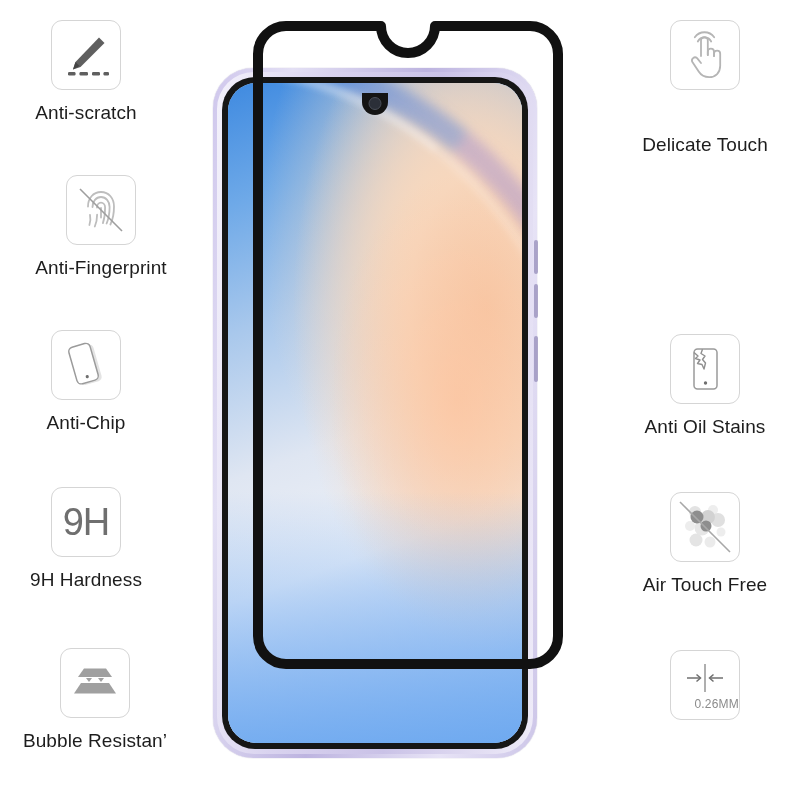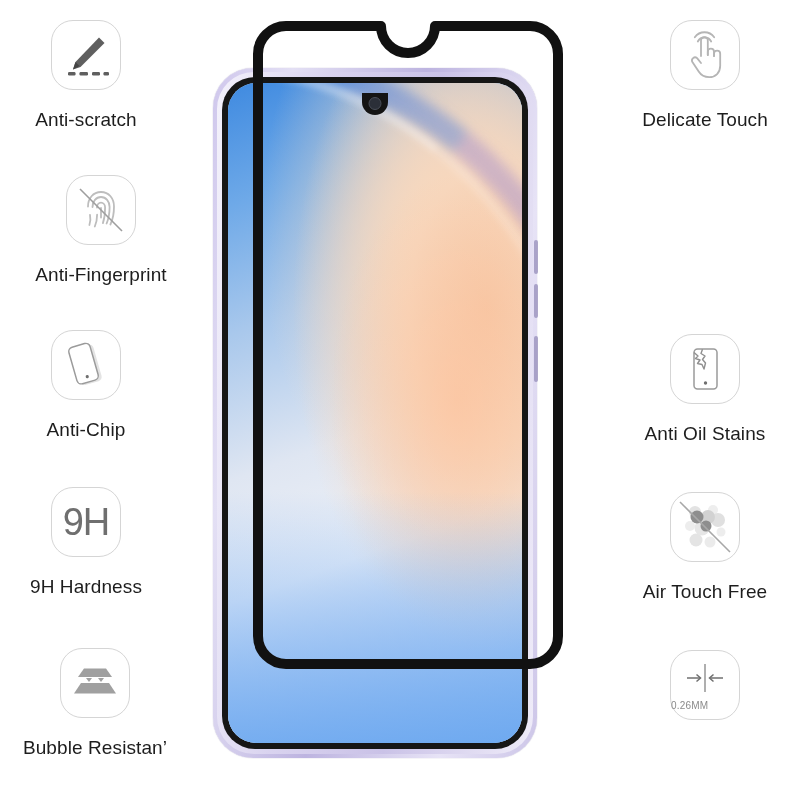--- a/index.html
+++ b/index.html
@@ -10,28 +10,28 @@
     overflow:hidden;
     position:relative;
   }
   .stage{position:absolute;inset:0;}
 
   
   .feature{position:absolute;display:flex;flex-direction:column;align-items:center;}
   .feature .icon-box{
     width:70px;height:70px;
     border:1.5px solid #d5d5d5;
-    border-radius:22px;
+    border-radius:11px;
     background:#fff;
     position:relative;
     box-sizing:border-box;
     display:flex;align-items:center;justify-content:center;
   }
   .feature .f-label{
-    margin-top:20px;
+    margin-top:13px;
     font-size:19px;
     color:#1d1d1d;
     white-space:nowrap;
     letter-spacing:.1px;
     line-height:1;
   }
   .col-left .f-label{text-align:center;}
   .col-right .f-label{text-align:center;}
 
   .icon-box svg{display:block;}
@@ -41,22 +41,22 @@
     font-size:38px;
     color:#6f6f6f;
     font-family:"Liberation Sans","DejaVu Sans",sans-serif;
     letter-spacing:-1px;
     line-height:1;
   }
   
   .mm-cap{
     position:absolute;
     bottom:8px;left:0;right:0;
-    text-align:left;
-    font-size:10px;
+    text-align:right;
+    font-size:12px;
     color:#8b8b8b;
     letter-spacing:.2px;
   }
 
   
   .phone-wrap{position:absolute;left:205px;top:68px;width:340px;height:692px;}
   .phone-body{
     position:absolute;left:8px;top:0;width:324px;height:690px;
     border-radius:40px;
     background:linear-gradient(100deg,#cfc7ec 0%,#e3dff4 18%,#bdb4e0 48%,#e7e3f6 78%,#cdc6e8 100%);
@@ -207,21 +207,21 @@
           <path d="M10 18 L44 18 L38 9.5 L16 9.5 Z"></path>
           <path d="M6 34.5 L48 34.5 L41 24 L13 24 Z"></path>
           <path d="M18 19 L24 19 L21 23 Z"></path>
           <path d="M30 19 L36 19 L33 23 Z"></path>
         </g>
       </svg>
     </div>
     <div class="f-label">Bubble Resistan’</div>
   </div>
 
-  <div class="feature col-right" style="left:620px;top:20px;width:170px;">
+  <div class="feature col-right" style="left:620px;top:20px;width:170px;gap:32px;">
     <div class="icon-box">
       <svg width="52" height="54" viewBox="0 0 52 54" aria-hidden="true">
         <g fill="none" stroke="#b5b5b5" stroke-width="1.8" stroke-linecap="round" stroke-linejoin="round">
           <path d="M22 28V12.5a3.4 3.4 0 0 1 6.8 0V27"></path>
           <path d="M28.8 27v-3.2a3.1 3.1 0 0 1 6.2 0V28"></path>
           <path d="M35 28v-2.2a3.1 3.1 0 0 1 6.2 0v12c0 6.8-4.6 11.4-11 11.4-5 0-8.3-2.1-10.5-5.6l-6.3-9.6a3.1 3.1 0 0 1 4.7-3.9L22 35"></path>
           <path d="M18.8 13.5a7.6 7.6 0 0 1 13.4 0"></path>
           <path d="M15.8 9.2a12 12 0 0 1 19.4 0"></path>
         </g>
       </svg>

